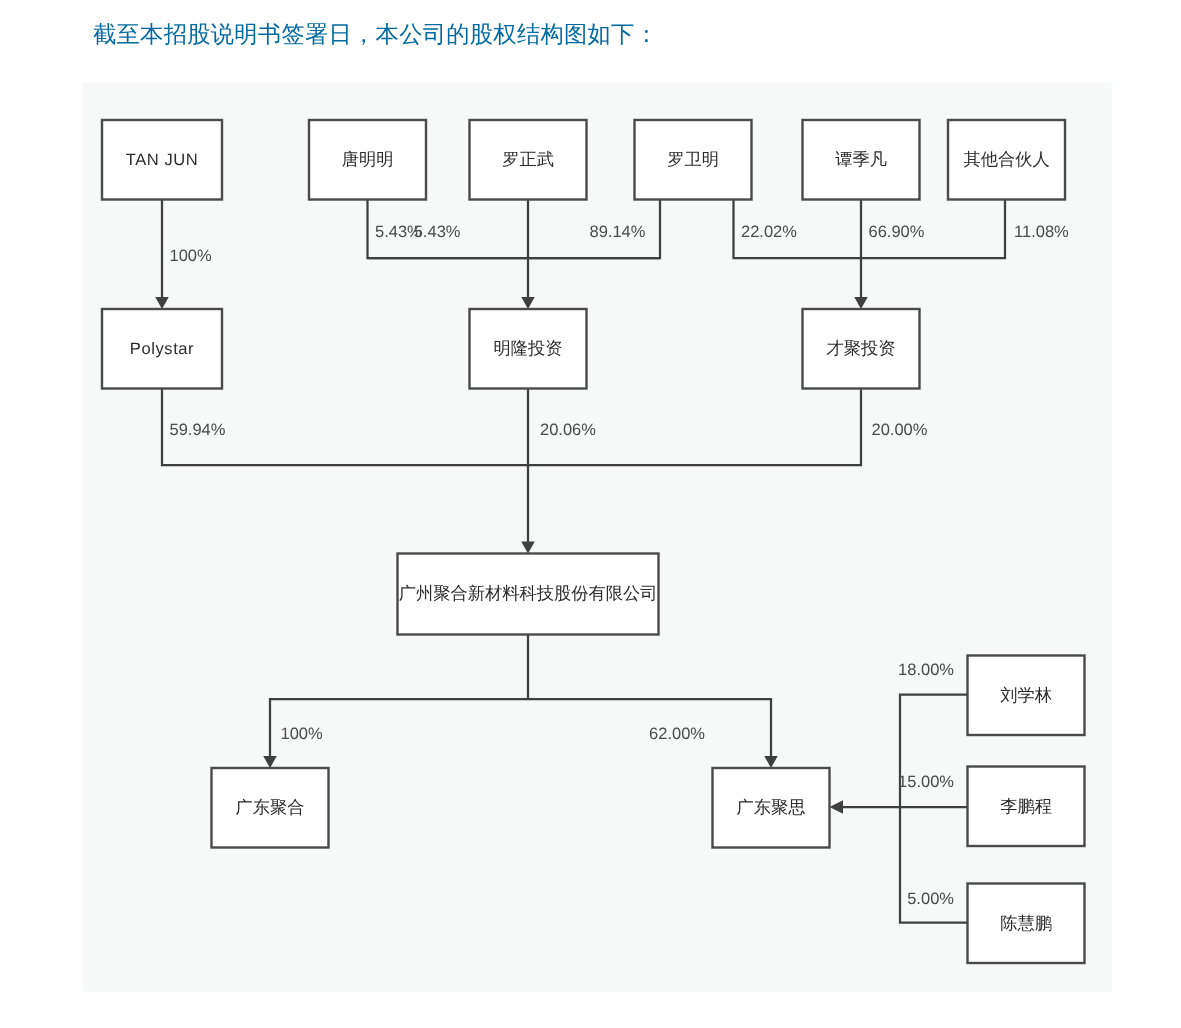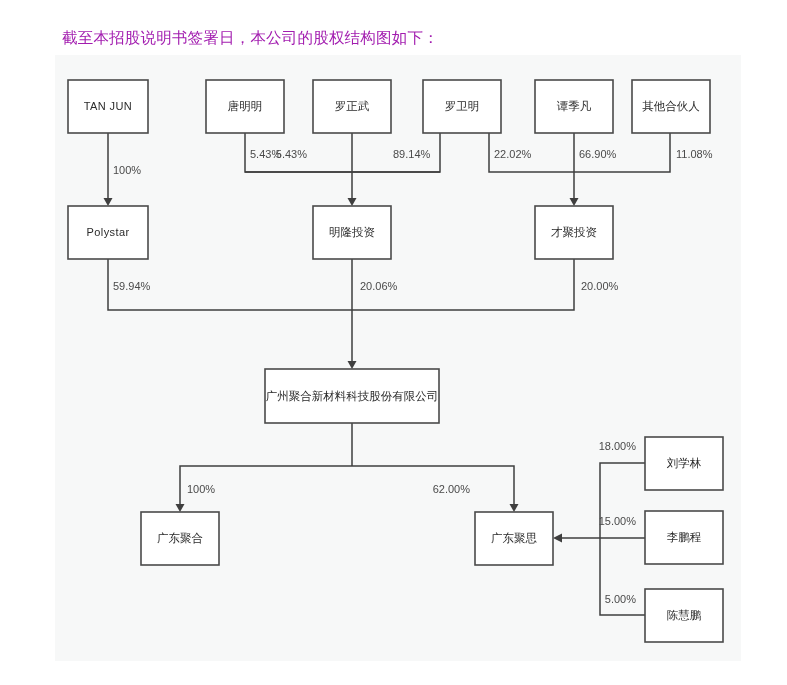--- a/index.html
+++ b/index.html
@@ -15,24 +15,24 @@
     overflow: hidden;
   }
   #page {
     position: relative;
     width: 787px;
     height: 685px;
   }
   #caption {
     position: absolute;
     left: 62px;
-    top: 26px;
+    top: 12px;
     font-size: 15.5px;
     line-height: 24px;
-    color: #a21caf;
+    color: #0369a1;
     letter-spacing: 0.2px;
     white-space: nowrap;
   }
   #diagram-panel {
     position: absolute;
     left: 55px;
     top: 55px;
     width: 686px;
     height: 606px;
     background: #f7f8f8;

